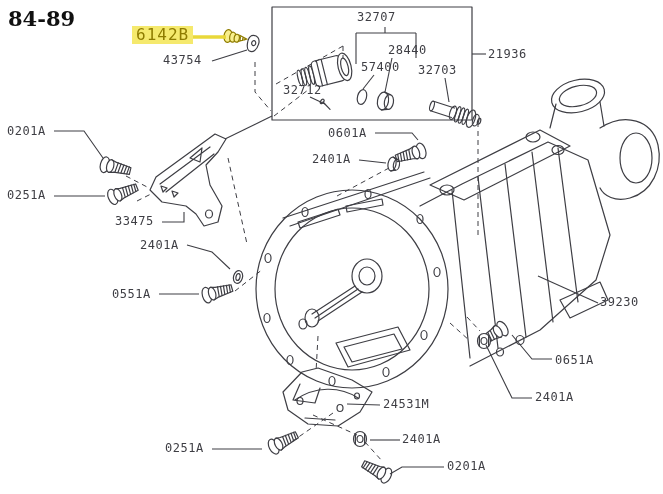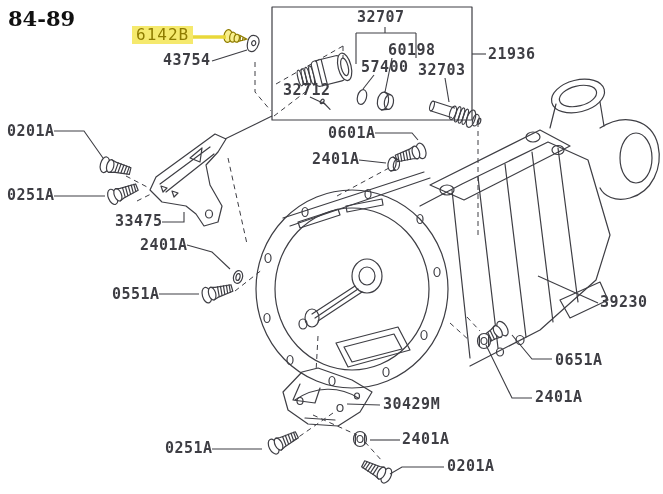--- a/index.html
+++ b/index.html
@@ -2,22 +2,22 @@
 <html><head>
 <meta charset="utf-8">
 <style>
   html,body{margin:0;padding:0;background:#fff;}
   .stage{
     position:relative;width:663px;height:494px;background:#fff;
     font-family:"DejaVu Sans Mono", monospace;overflow:hidden;
   }
   .stage svg{position:absolute;left:0;top:0;}
   .lbl{
-    position:absolute;font-size:15px;line-height:15px;letter-spacing:.5px;
-    color:#3e3e44;white-space:nowrap;z-index:3;font-weight:bold;
+    position:absolute;font-size:12px;line-height:15px;letter-spacing:.5px;
+    color:#3e3e44;white-space:nowrap;z-index:3;
   }
   .title{
     position:absolute;left:8px;top:6px;font-family:"DejaVu Serif",serif;
     font-weight:bold;font-size:21px;color:#111;letter-spacing:0;z-index:3;
   }
   .hl{
     position:absolute;left:132px;top:26px;z-index:3;
     background:#f5e96d;color:#8f7c00;font-size:16px;line-height:18px;
     padding:0 4px;letter-spacing:1px;text-align:center;
   }
@@ -237,33 +237,33 @@
       <path d="M318,336 L316,372"></path>
     </g>
   </svg>
 
   <div class="title">84-89</div>
 
   <div class="hl">6142B</div>
 
   <div class="lbl" style="left:163px;top:53px">43754</div>
   <div class="lbl" style="left:357px;top:10px">32707</div>
-  <div class="lbl" style="left:388px;top:43px">60198</div>
+  <div class="lbl" style="left:388px;top:43px">28440</div>
   <div class="lbl" style="left:361px;top:60px">57400</div>
   <div class="lbl" style="left:418px;top:63px">32703</div>
   <div class="lbl" style="left:283px;top:83px">32712</div>
   <div class="lbl" style="left:488px;top:47px">21936</div>
   <div class="lbl" style="left:328px;top:126px">0601A</div>
   <div class="lbl" style="left:312px;top:152px">2401A</div>
   <div class="lbl" style="left:7px;top:124px">0201A</div>
   <div class="lbl" style="left:7px;top:188px">0251A</div>
   <div class="lbl" style="left:115px;top:214px">33475</div>
   <div class="lbl" style="left:140px;top:238px">2401A</div>
   <div class="lbl" style="left:112px;top:287px">0551A</div>
   <div class="lbl" style="left:600px;top:295px">39230</div>
   <div class="lbl" style="left:555px;top:353px">0651A</div>
   <div class="lbl" style="left:535px;top:390px">2401A</div>
-  <div class="lbl" style="left:383px;top:397px">30429M</div>
+  <div class="lbl" style="left:383px;top:397px">24531M</div>
   <div class="lbl" style="left:165px;top:441px">0251A</div>
   <div class="lbl" style="left:402px;top:432px">2401A</div>
   <div class="lbl" style="left:447px;top:459px">0201A</div>
 
 </div>
 
 </body></html>

